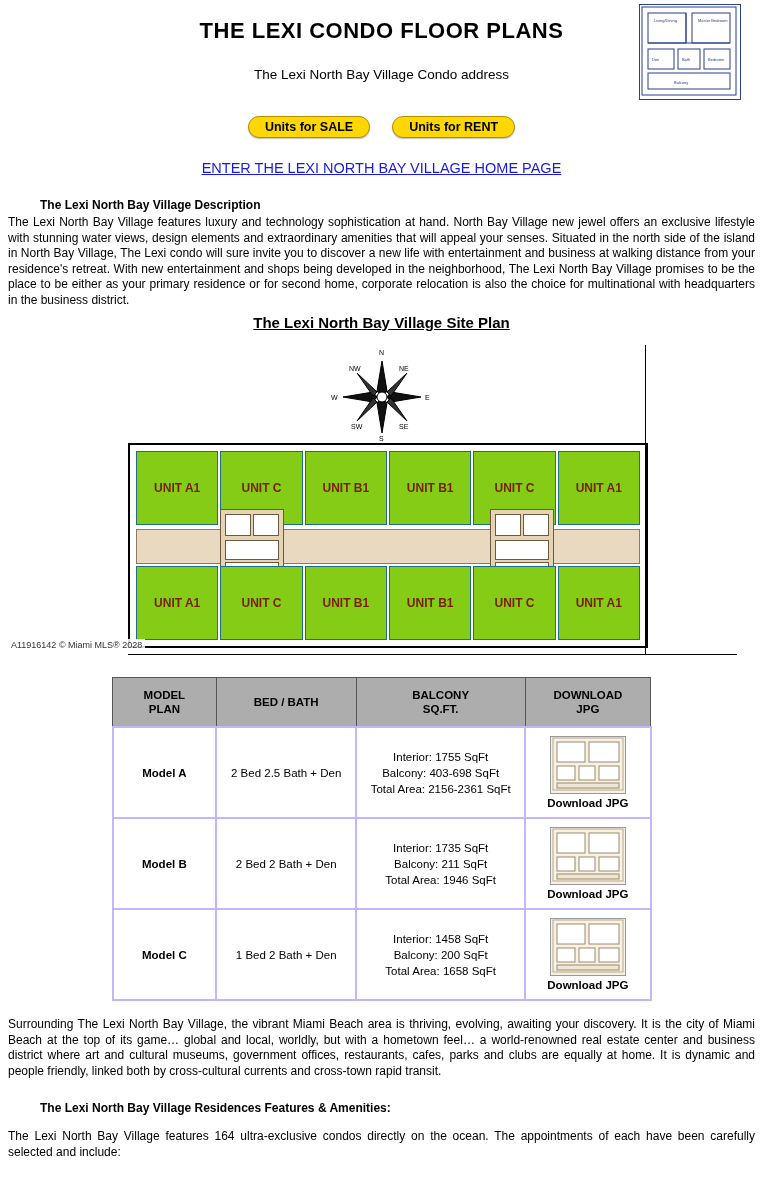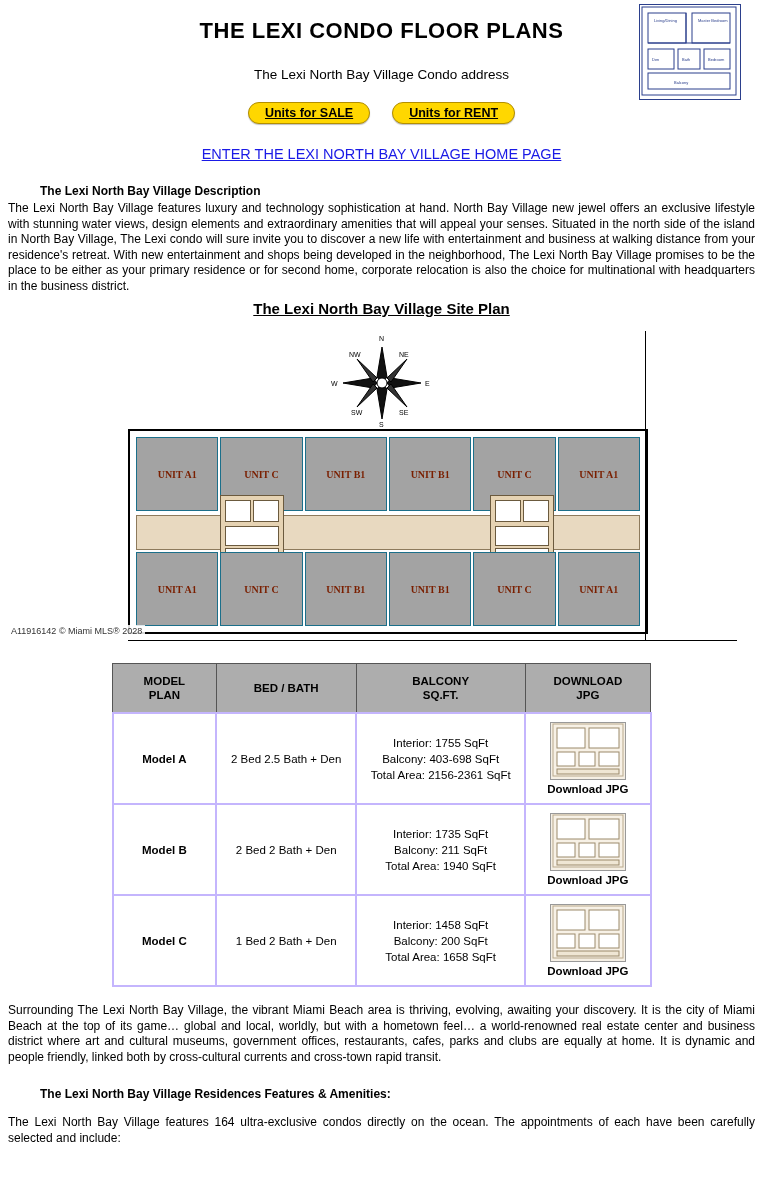--- a/index.html
+++ b/index.html
@@ -48,22 +48,21 @@
     height: 94px;
     border: 1px solid #2b3f8c;
     background: #ffffff;
   }
   .mini-plan svg { display: block; }
   
   .pills {
     display: flex;
     justify-content: center;
     gap: 22px;
-    margin-top: 18px;
-    text-decoration: underline;
+    margin-top: 32px;
   }
   .pill {
     background: #ffd700;
     border: 1px solid #b38f00;
     border-radius: 11px;
     padding: 3px 16px;
     font-size: 12.5px;
     font-weight: bold;
     color: #000;
     cursor: pointer;
@@ -134,29 +133,28 @@
     left: 8px;
     right: 8px;
     height: 74px;
     display: flex;
   }
   .unit-row.top { top: 8px; }
   .unit-row.bottom { bottom: 8px; }
   .unit {
     flex: 1;
     border: 1px solid #1b6f8a;
-    background: #a3a3a3;
+    background: #84cc16;
     color: #7a1f00;
-    font-size: 10px;
+    font-size: 12px;
     font-weight: bold;
     display: flex;
     align-items: center;
     justify-content: center;
     margin-right: 2px;
-    font-family: Liberation Serif, serif;
   }
   .unit:last-child { margin-right: 0; }
   .corridor {
     position: absolute;
     left: 8px;
     right: 8px;
     top: 86px;
     height: 33px;
     background: #e8d9c0;
     border: 1px solid #8d7a5c;
@@ -412,21 +410,21 @@
             </span>
             <span class="dl-label">Download JPG</span>
           </td>
         </tr>
         <tr>
           <td class="model-name">Model B</td>
           <td class="bedbath">2 Bed 2 Bath + Den</td>
           <td class="balcony">
             <div>Interior: 1735 SqFt</div>
             <div>Balcony: 211 SqFt</div>
-            <div class="total">Total Area: 1940 SqFt</div>
+            <div class="total">Total Area: 1946 SqFt</div>
           </td>
           <td class="dl">
             <span class="thumb">
               <svg width="72" height="54" viewBox="0 0 72 54">
                 <rect x="1" y="1" width="70" height="52" fill="#f7f1e6" stroke="#b9a98c"></rect>
                 <rect x="5" y="5" width="28" height="20" fill="#fff" stroke="#9b8a6b"></rect>
                 <rect x="37" y="5" width="30" height="20" fill="#fff" stroke="#9b8a6b"></rect>
                 <rect x="5" y="29" width="18" height="14" fill="#fff" stroke="#9b8a6b"></rect>
                 <rect x="27" y="29" width="16" height="14" fill="#fff" stroke="#9b8a6b"></rect>
                 <rect x="47" y="29" width="20" height="14" fill="#fff" stroke="#9b8a6b"></rect>

